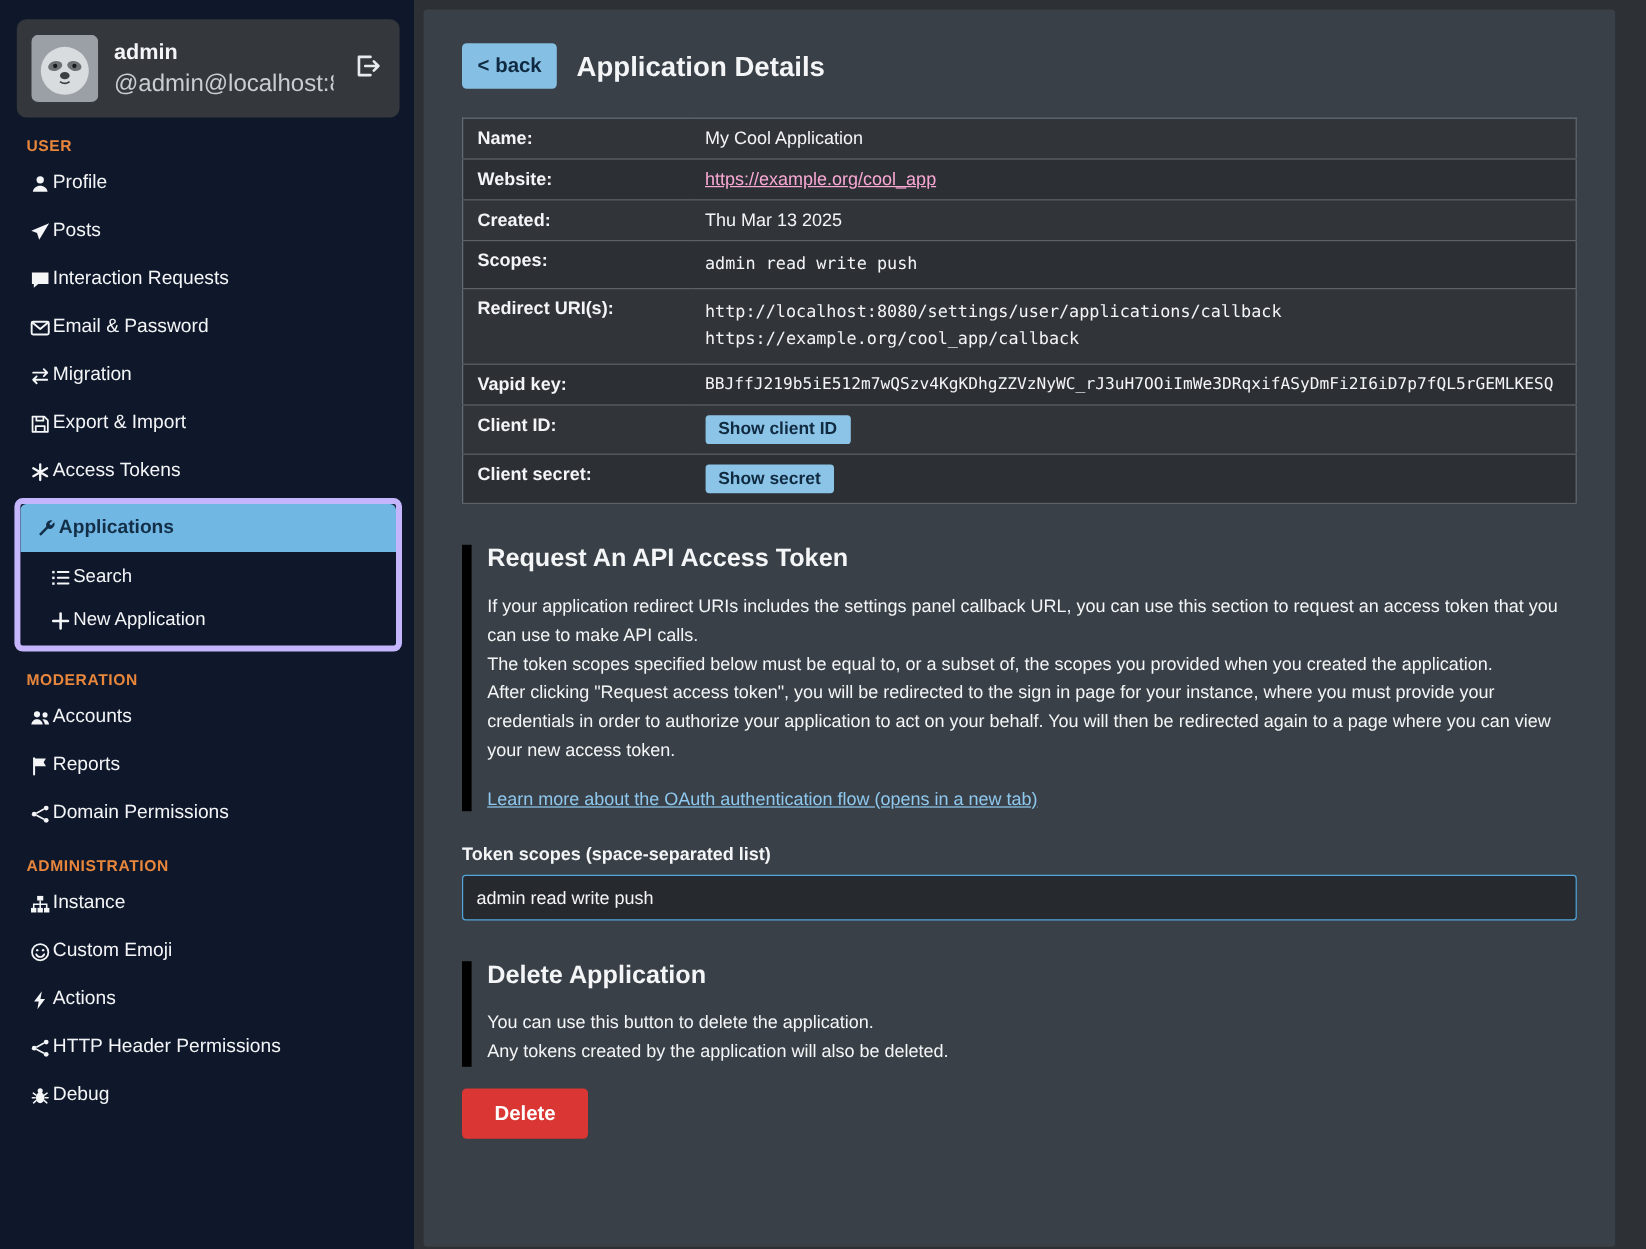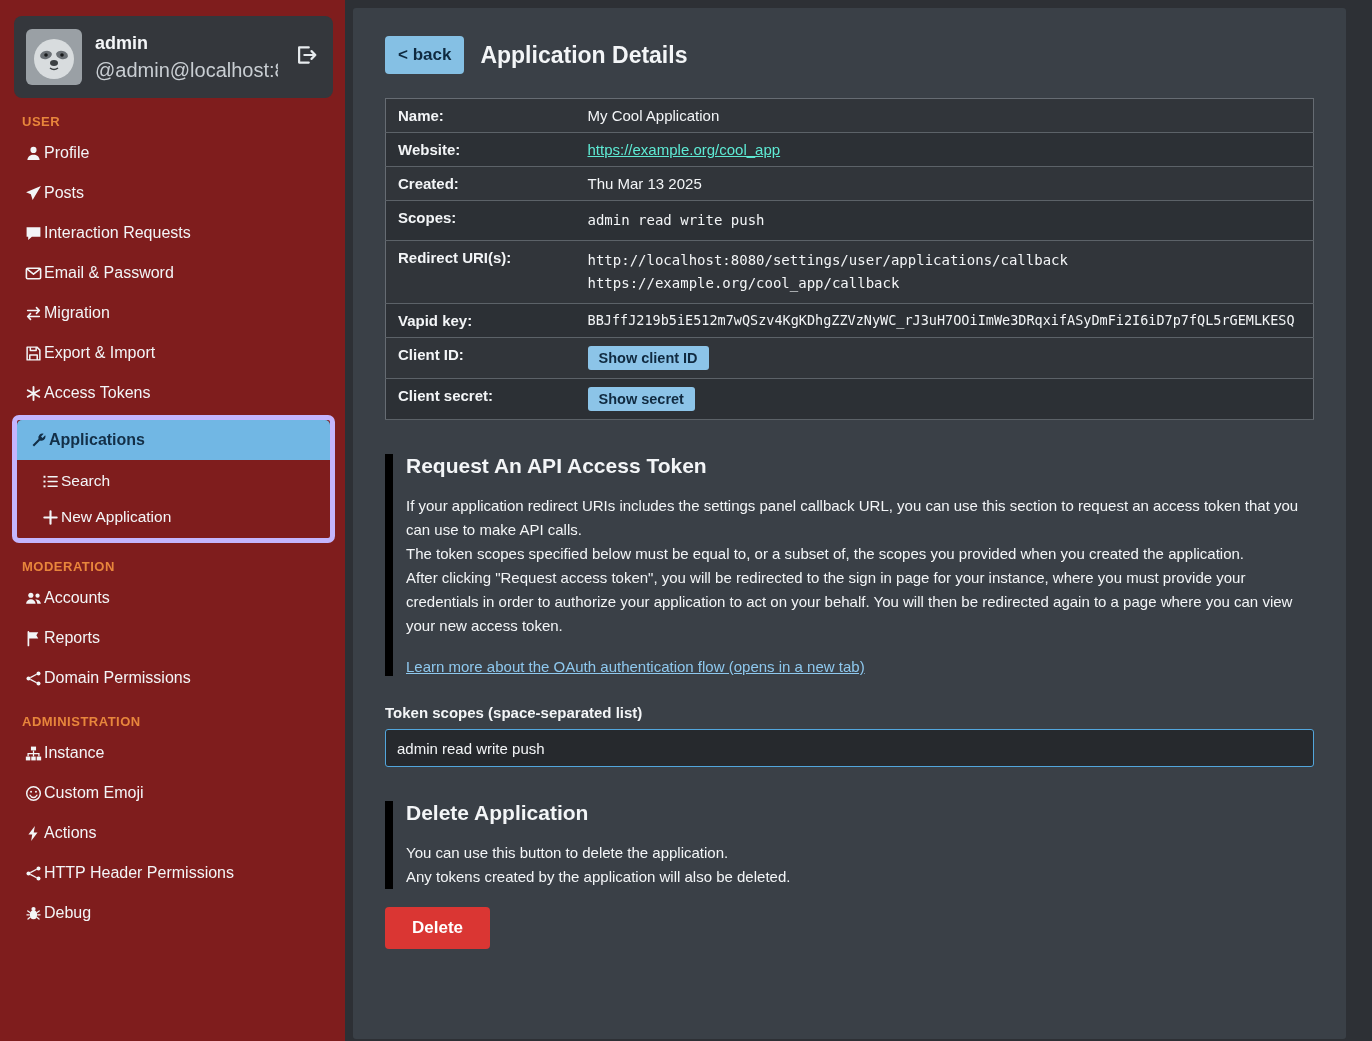--- a/index.html
+++ b/index.html
@@ -8,21 +8,21 @@
     font-family: "Liberation Sans", sans-serif;
     background: #2d3035;
     color: #f3f5f7;
     overflow: hidden;
   }
   .app { display: flex; width: 100%; height: 100%; }
 
   
   .sidebar {
     width: 345px; min-width: 345px;
-    background: #7f1d1d;
+    background: #0f172a;
     padding: 14px 10px 10px 12px;
     overflow: hidden;
   }
   .user-card {
     display: flex; align-items: center; gap: 13px;
     background: #34373c; border-radius: 8px;
     padding: 13px 12px; margin: 2px 2px 12px 2px;
   }
   .avatar { width: 56px; height: 56px; border-radius: 6px; overflow: hidden; flex: none; }
   .user-info { min-width: 0; }
@@ -68,21 +68,21 @@
   table.details tr { border-bottom: 1px solid #5c6268; }
   table.details tr:nth-child(odd)  { background: #31353a; }
   table.details tr:nth-child(even) { background: #2c3035; }
   table.details th {
     text-align: left; font-weight: bold; width: 190px;
     padding: 8px 12px; vertical-align: top; white-space: nowrap;
   }
   table.details td { padding: 8px 12px; vertical-align: top; }
   .mono { font-family: "DejaVu Sans Mono", monospace; font-size: 13.5px; }
   .mono-line { font-family: "DejaVu Sans Mono", monospace; font-size: 14px; line-height: 23px; }
-  a.web-link { color: #5eead4; text-decoration: underline; cursor: pointer; }
+  a.web-link { color: #f9a8d4; text-decoration: underline; cursor: pointer; }
   .show-btn {
     background: #8cc4e8; color: #102a40; font-weight: bold; font-size: 14.5px;
     padding: 4px 11px; border-radius: 3px; border: none; cursor: pointer;
     font-family: inherit;
   }
 
   .accent-block { border-left: 8px solid #000000; padding-left: 13px; margin-top: 34px; }
   .accent-block h2 { font-size: 21px; font-weight: bold; margin-bottom: 16px; }
   .accent-block p { font-size: 15px; line-height: 24px; }
   .oauth-link { display: inline-block; margin-top: 20px; font-size: 15px; color: #8ec8ee; text-decoration: underline; cursor: pointer; }

